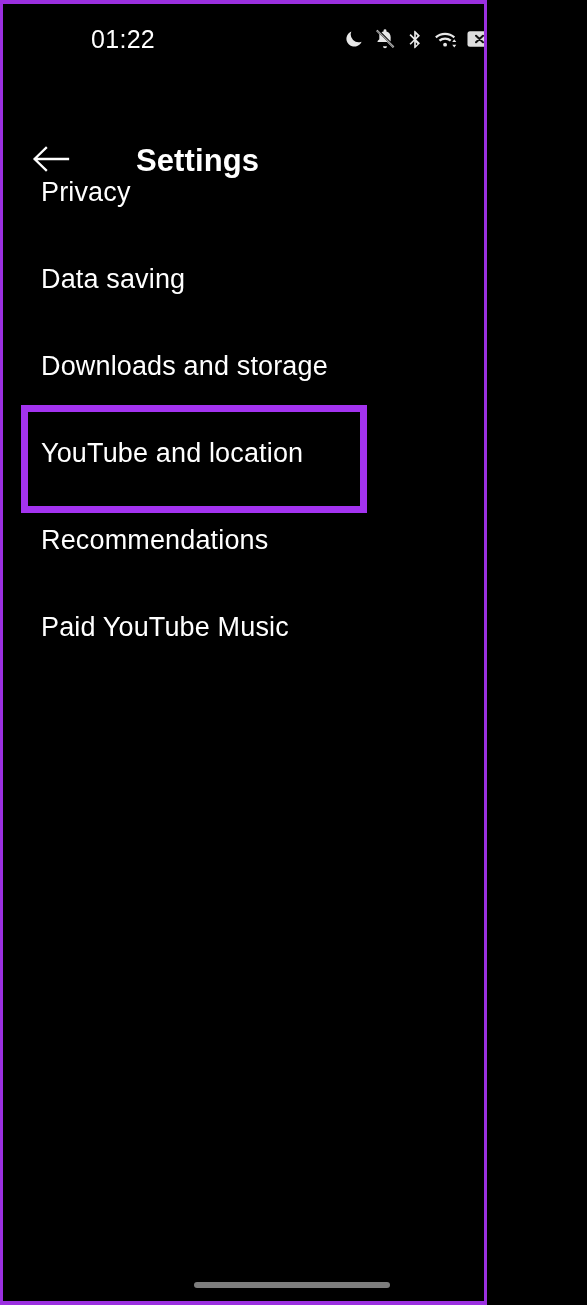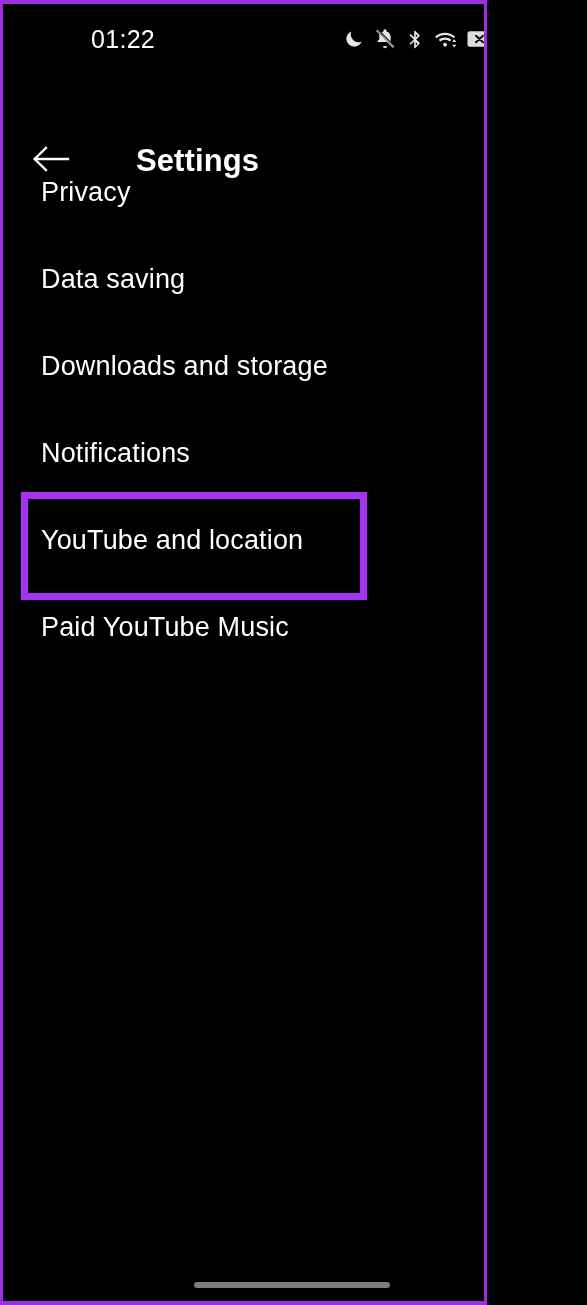--- a/index.html
+++ b/index.html
@@ -161,28 +161,28 @@
 
 
     <div class="settings-item">
       <span class="settings-item-label">Data saving</span>
     </div>
 
     <div class="settings-item">
       <span class="settings-item-label">Downloads and storage</span>
     </div>
 
-    <div class="settings-item">
-      <span class="settings-item-label">Notifications</span>
-    </div>
 
     <div class="settings-item highlighted">
       <span class="settings-item-label">YouTube and location</span>
     </div>
 
+    <div class="settings-item">
+      <span class="settings-item-label">Recommendations</span>
+    </div>
 
 
     <div class="settings-item">
       <span class="settings-item-label">Paid YouTube Music</span>
     </div>
 
   </div>
 
   <div id="home-indicator"></div>
 

